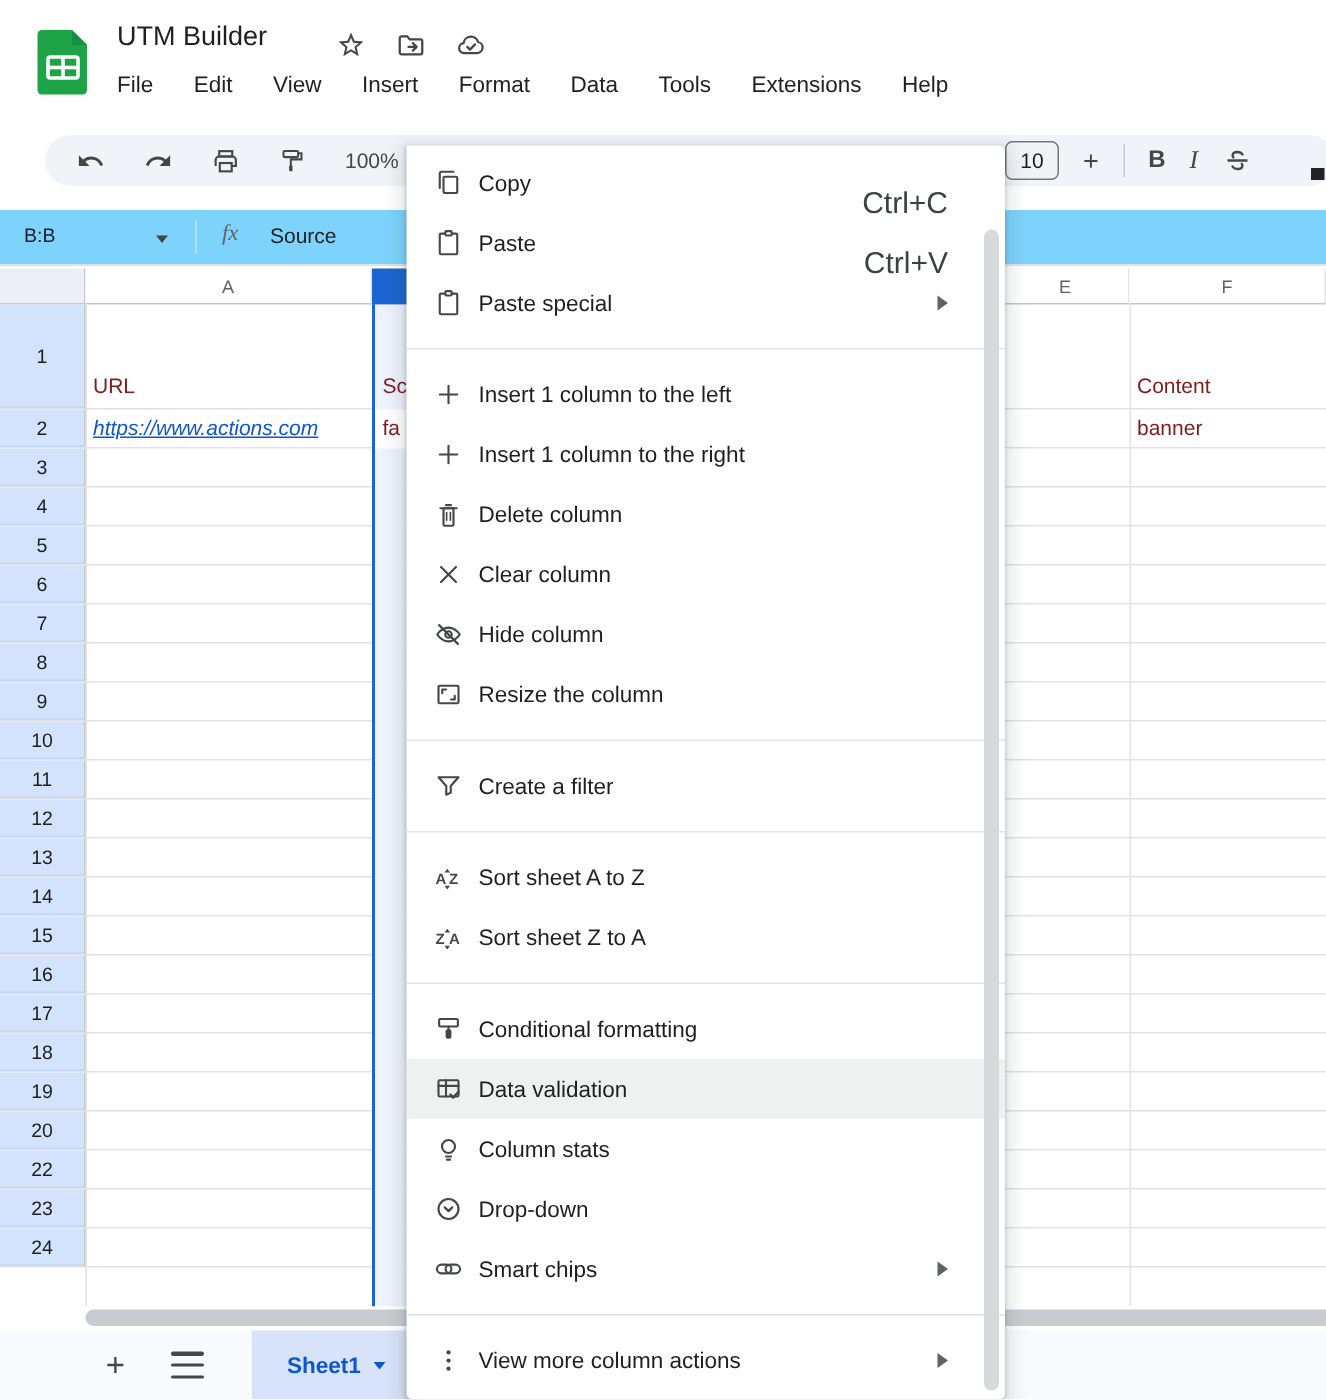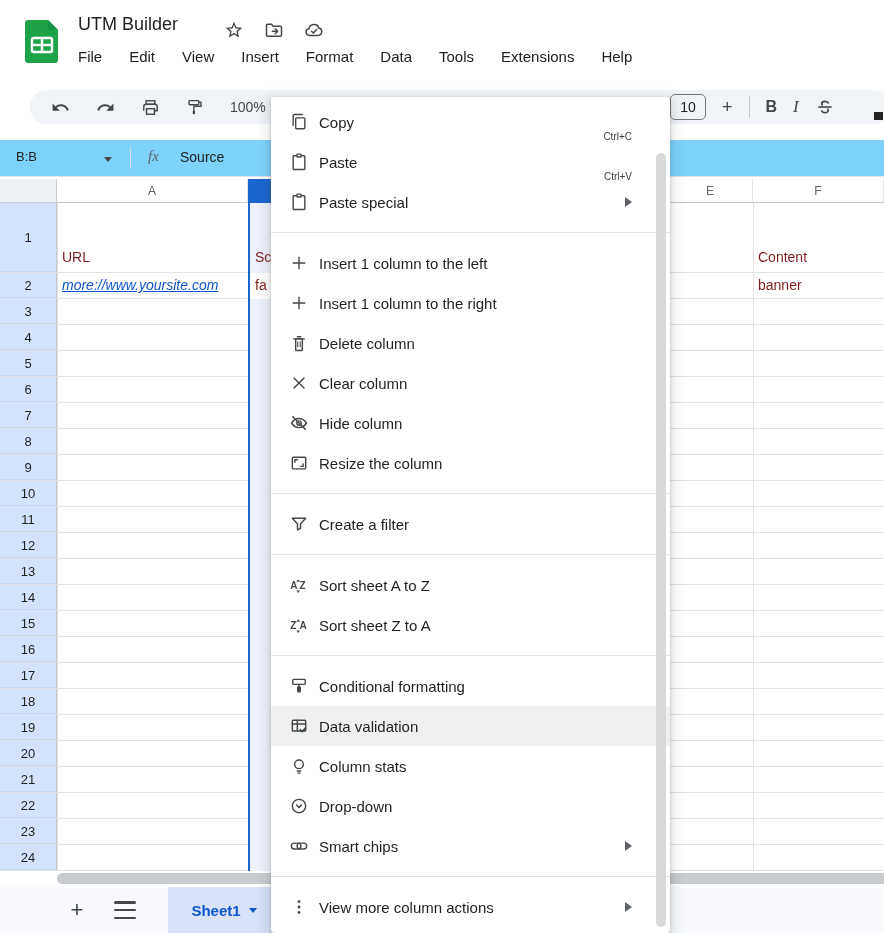--- a/index.html
+++ b/index.html
@@ -62,21 +62,21 @@
   .sheet-tab .caret { border-top-color:#0b57d0; }
 
   
   .ctx-menu { left:271px; top:97px; width:399px; height:836px; background:#fff; border-radius:0 4px 4px 4px;
               box-shadow:0 1px 3px rgba(60,64,67,.30), 0 4px 12px 4px rgba(60,64,67,.15);
               z-index:10; padding-top:5px; overflow:hidden; }
   .mi { display:flex; align-items:center; height:40px; padding:0 38px 0 16px; cursor:default; }
   .mi.hl { background:#eff0f0; }
   .mi-ic { width:24px; height:24px; display:inline-flex; align-items:center; justify-content:center; color:#444746; flex:none; }
   .mi-label { margin-left:8px; font-size:15px; color:#1f1f1f; flex:1; white-space:nowrap; }
-  .mi-short { font-size:10px; color:#3c4043;margin-top:29px; }
+  .mi-short { font-size:20px; color:#3c4043;margin-top:29px; }
   .mi-arrow { width:0; height:0; border-top:5px solid transparent; border-bottom:5px solid transparent; border-left:7px solid #5f6368; }
   .mi-div { border-top:1px solid #e3e3e3; margin:10px 0; }
   .ctx-scrollbar { position:absolute; right:4px; top:56px; bottom:6px; width:10px; background:#d7d9db; border-radius:5px; }
 </style>
 </head>
 <body>
 
 <div class="screen">
 
   <div class="abs logo">
@@ -251,42 +251,39 @@
       <div class="grid-row" style="height: 26px;">
         <div class="row-num">18</div>
       </div>
       <div class="grid-row" style="height: 26px;">
         <div class="row-num">19</div>
       </div>
       <div class="grid-row" style="height: 26px;">
         <div class="row-num">20</div>
       </div>
       <div class="grid-row" style="height: 26px;">
-        <div class="row-num">21</div>
-      </div>
-      <div class="grid-row" style="height: 26px;">
         <div class="row-num">22</div>
       </div>
       <div class="grid-row" style="height: 26px;">
         <div class="row-num">23</div>
       </div>
       <div class="grid-row" style="height: 26px;">
         <div class="row-num">24</div>
       </div>
     </div>
 
   <div class="abs vline" style="left:57px"></div>
   <div class="abs vline" style="left:668px"></div>
   <div class="abs vline" style="left:753px"></div>
   <div class="abs b-strip"></div>
   <div class="abs b2-white"></div>
   <div class="abs sel-border"></div>
 
   <div class="abs cell-text" style="left:62px; top:249px;">URL</div>
-  <div class="abs cell-link" style="left:62px; top:277px;">more://www.yoursite.com</div>
+  <div class="abs cell-link" style="left:62px; top:277px;">https://www.actions.com</div>
   <div class="abs cell-text" style="left:255px; top:249px;">Sc</div>
   <div class="abs cell-text" style="left:255px; top:277px;">fa</div>
   <div class="abs cell-text" style="left:758px; top:249px;">Content</div>
   <div class="abs cell-text" style="left:758px; top:277px;">banner</div>
 
   <div class="abs hscroll-zone">
     <div class="hscroll-thumb"></div>
   </div>
 
   <div class="abs sheet-bar">

